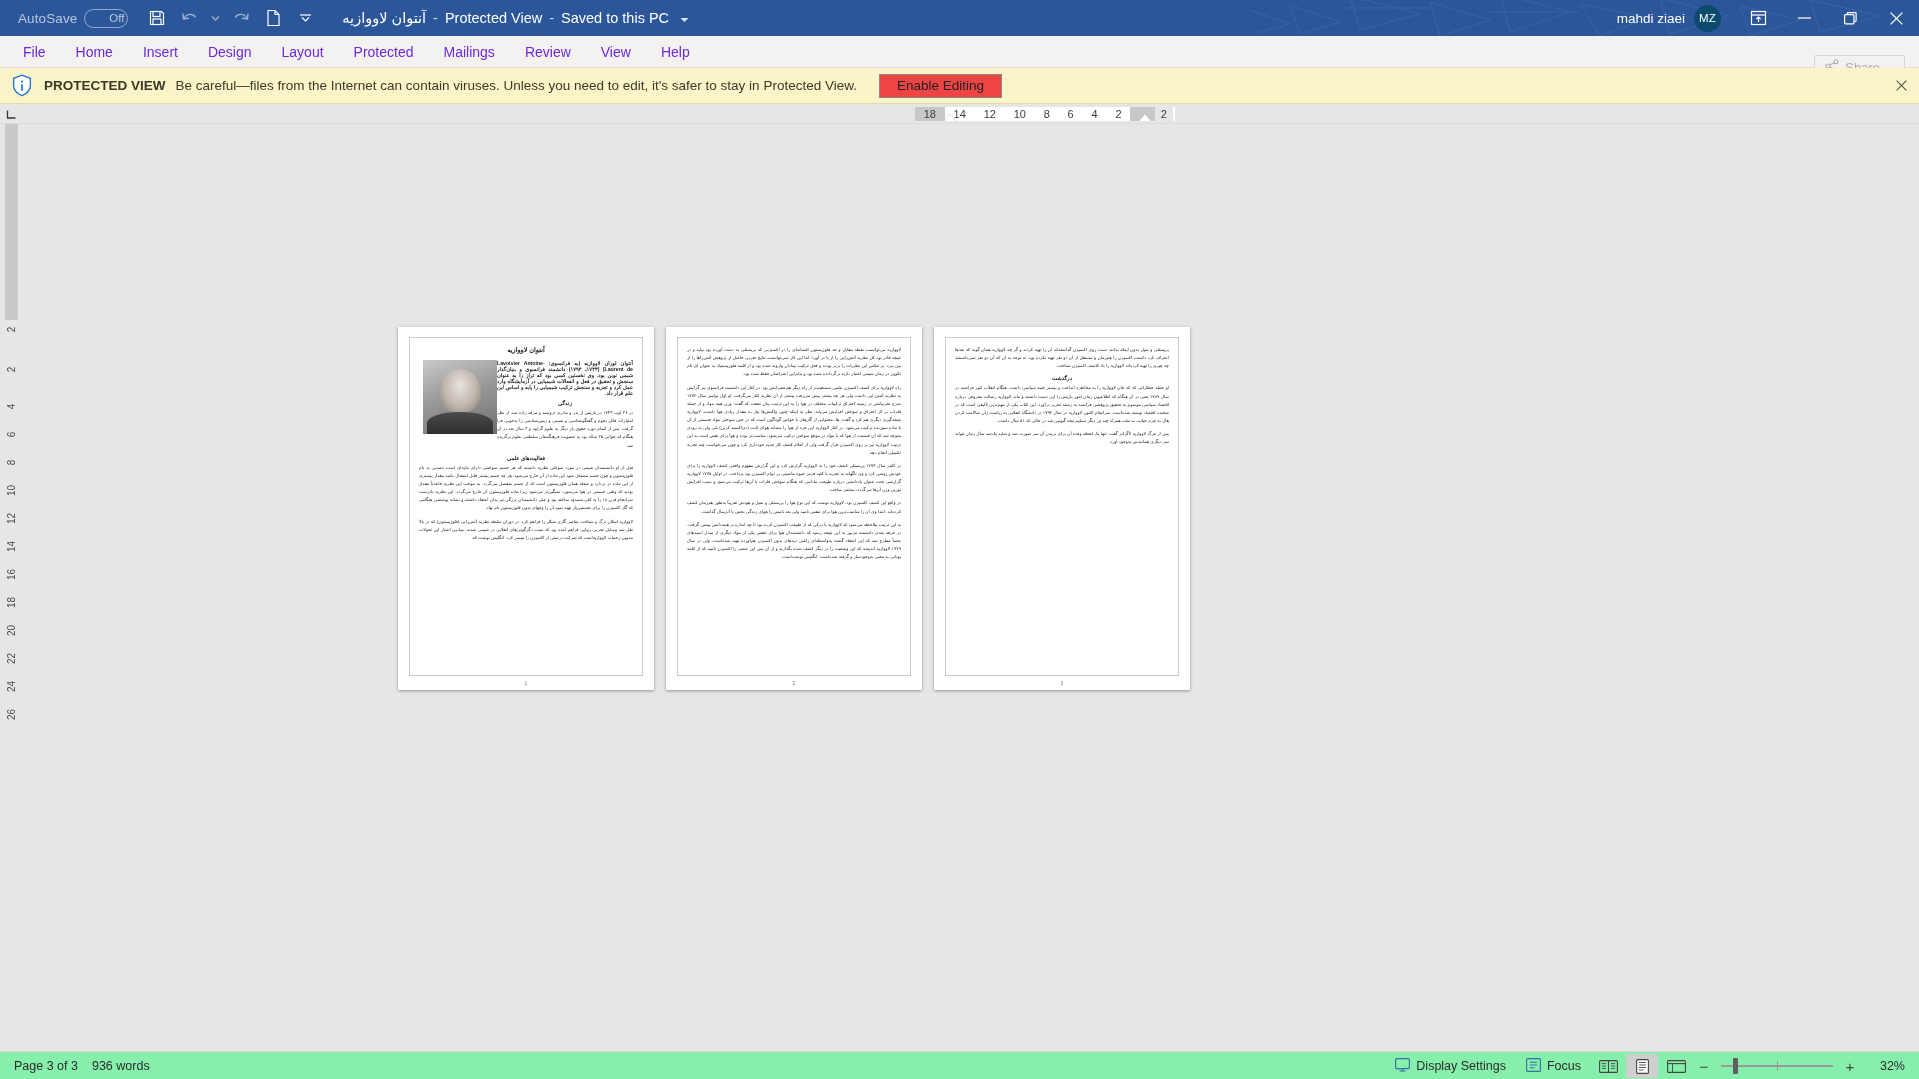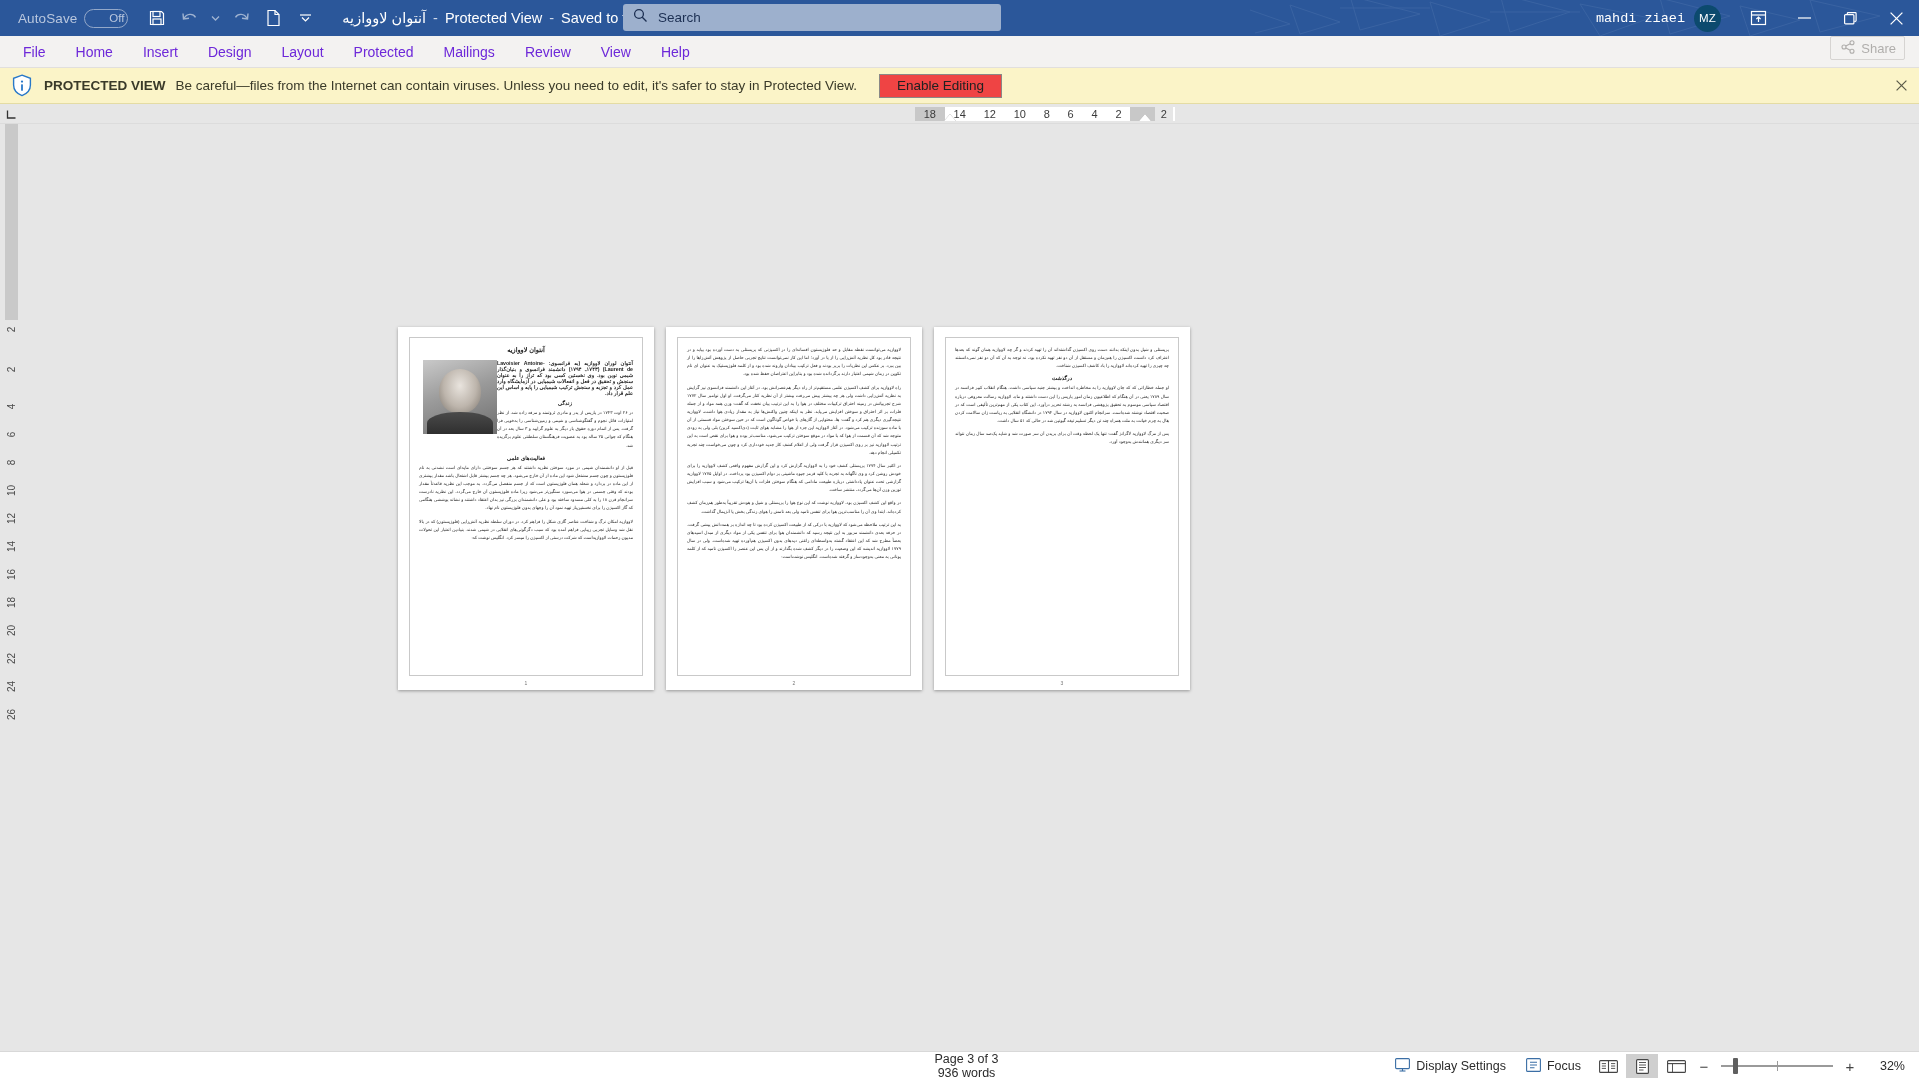--- a/index.html
+++ b/index.html
@@ -58,21 +58,21 @@
     background: #9db0cd; border-radius: 3px;
     display: flex; align-items: center; gap: 10px;
     padding: 0 10px; z-index: 3;
   }
   .searchbox .s-text { font-size: 13.5px; color: #1c2f52; }
 
   .tb-right {
     position: absolute; right: 0; top: 0; height: 36px;
     display: flex; align-items: center; z-index: 3;
   }
-  .user-name { font-size: 13.5px; margin-right: 9px; font-family: Liberation Mono, monospace; }
+  .user-name { font-size: 13.5px; margin-right: 9px; }
   .avatar {
     width: 27px; height: 27px; border-radius: 50%;
     background: #0c4a6e; color: #fff; font-size: 11.5px;
     display: flex; align-items: center; justify-content: center;
     margin-right: 14px; letter-spacing: .3px;
   }
   .tb-icon-btn {
     width: 46px; height: 36px; display: flex; align-items: center; justify-content: center;
   }
 
@@ -82,22 +82,22 @@
     display: flex; align-items: center; position: relative;
     border-bottom: 1px solid #e1dfdd;
   }
   .tab {
     font-size: 14px; color: #6d28d9;
     padding: 0 15px; height: 32px; line-height: 32px;
     cursor: default; white-space: nowrap;
   }
   .tab:first-child { margin-left: 8px; }
   .share-btn {
-    position: absolute; right: 14px; top: 0;
-    height: 24px; padding: 0 8px 0 10px;
+    position: absolute; right: 14px; top: 19px;
+    height: 24px; padding: 0 24px 0 10px;
     display: flex; align-items: center; gap: 6px;
     border: 1px solid #d6d4d2; border-radius: 2px;
     background: #f3f2f1; font-size: 13px; color: #b0aeac;
   }
 
   
   .pv-banner {
     height: 36px; background: #fbf4c8;
     border-bottom: 1px solid #e4dca4;
     display: flex; align-items: center; position: relative;
@@ -207,24 +207,24 @@
     background: radial-gradient(ellipse at 50% 38%, #e9e4de 0%, #bdb5ac 55%, #7d766e 100%);
   }
   .portrait::before {
     content: ""; position: absolute; left: 6%; bottom: 0;
     width: 88%; height: 30%; border-radius: 50% 50% 0 0;
     background: linear-gradient(180deg,#4a4a4a,#2f2f2f); z-index: 2;
   }
 
   
   .statusbar {
-    height: 28px; background: #ffffff;
+    height: 28px; background: #86efac;
     display: flex; align-items: center; position: relative;
     border-top: 1px solid #d8d8d8;
-    font-size: 12.5px; color: #2b2b2b; flex-direction: column;
+    font-size: 12.5px; color: #2b2b2b;
   }
   .sb-item { margin-left: 14px; white-space: nowrap; }
   .sb-right {
     position: absolute; right: 10px; top: 0; height: 28px;
     display: flex; align-items: center; gap: 0;
   }
   .sb-btn {
     display: flex; align-items: center; gap: 6px;
     padding: 0 10px; height: 28px; font-size: 12.5px;
   }
@@ -318,29 +318,20 @@
     <span>Protected View</span>
     <span class="sep">-</span>
     <span>Saved to this PC</span>
     <span class="dd-caret">
       <svg width="9" height="6" viewBox="0 0 9 6">
           <path d="M0.5 1 L4.5 5 L8.5 1" fill="#dde5f1"></path>
         </svg>
     </span>
   </div>
 
-  <div class="searchbox">
-    <span>
-      <svg width="15" height="15" viewBox="0 0 15 15">
-          <circle cx="6" cy="6" r="4.4" fill="none" stroke="#1c2f52" stroke-width="1.3"></circle>
-          <path d="M9.3 9.3 L13.5 13.5" stroke="#1c2f52" stroke-width="1.3"></path>
-        </svg>
-    </span>
-    <span class="s-text" placeholder="Search">Search</span>
-  </div>
 
   <div class="tb-right">
     <span class="user-name">mahdi ziaei</span>
     <span class="avatar">MZ</span>
     <span class="tb-icon-btn">
       <svg width="17" height="16" viewBox="0 0 17 16">
           <rect x="1.5" y="1.5" width="14" height="13" fill="none" stroke="#fff" stroke-width="1.2"></rect>
           <path d="M1.5 5h14" stroke="#fff" stroke-width="1.2"></path>
           <path d="M8.5 12 V7 M6.3 9.2 L8.5 7 L10.7 9.2" fill="none" stroke="#fff" stroke-width="1.2"></path>
         </svg>

